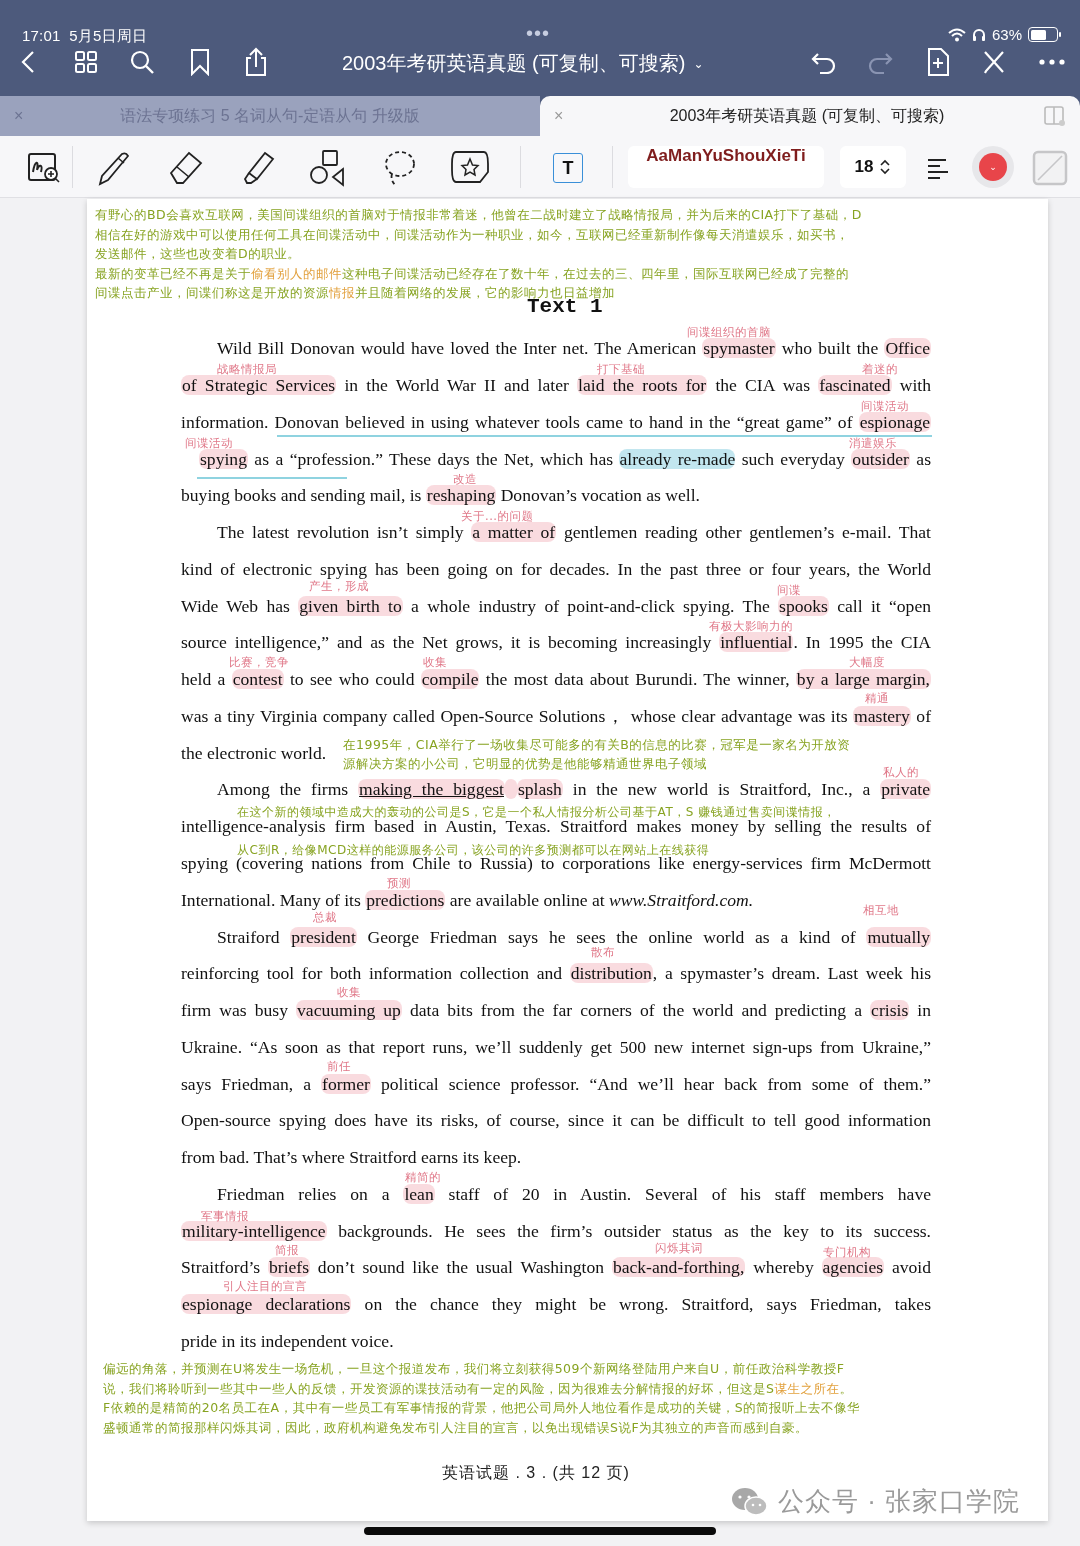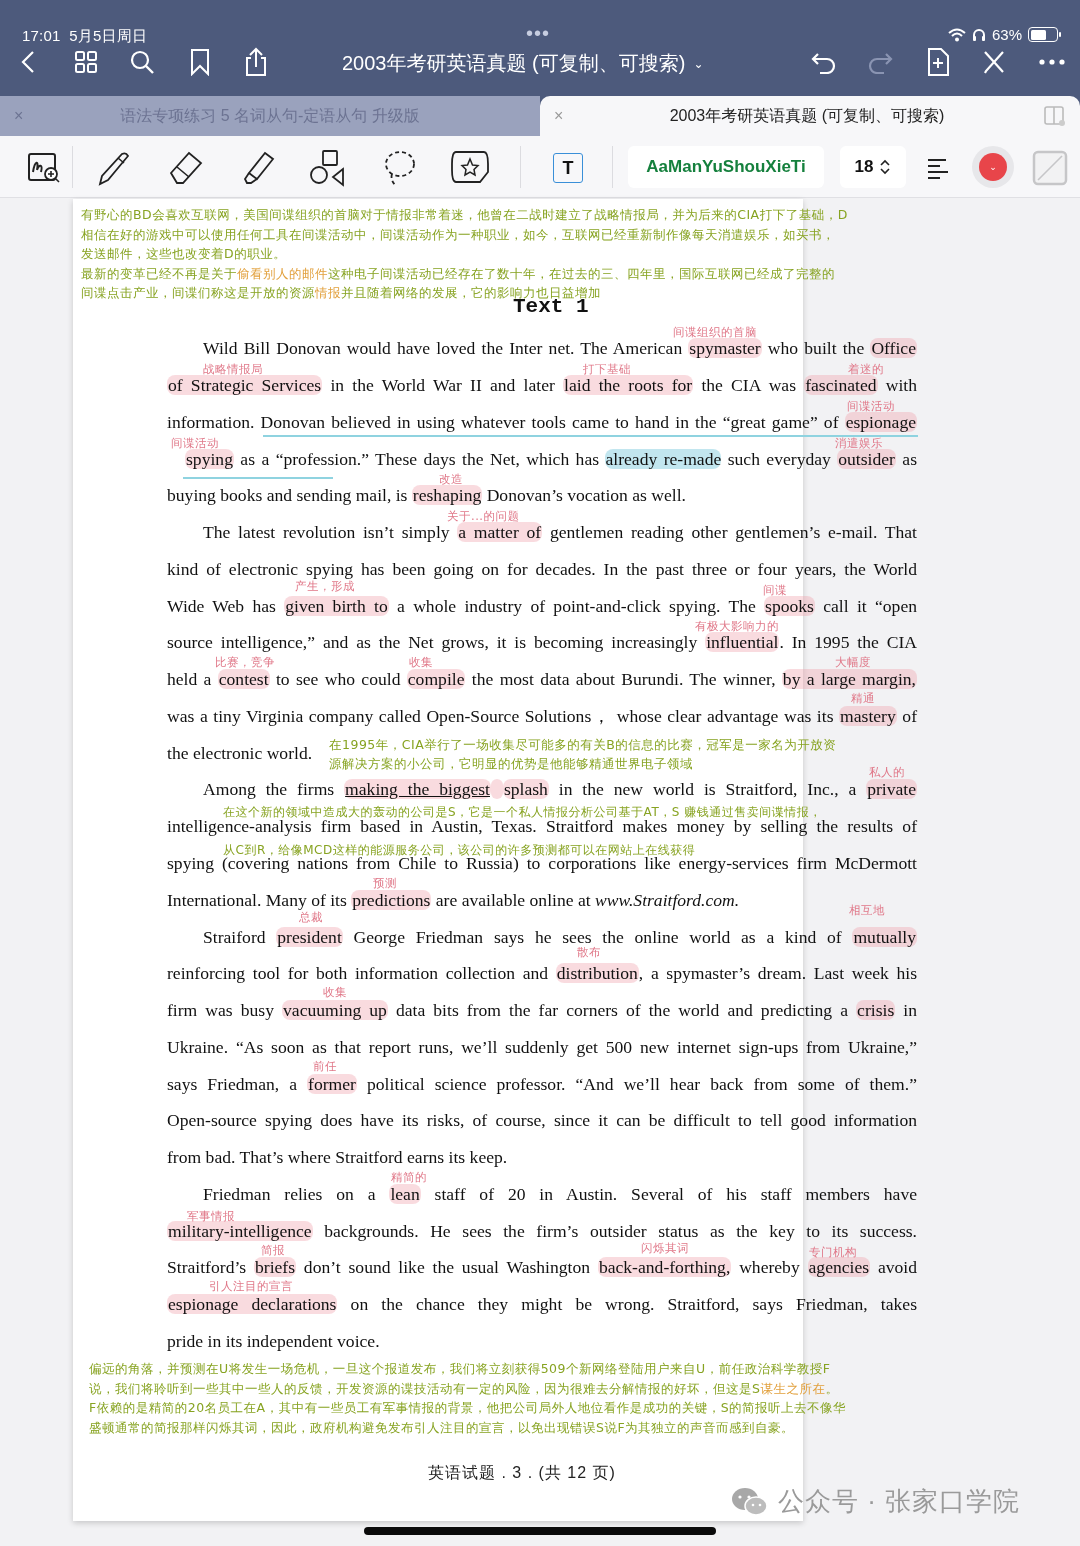--- a/index.html
+++ b/index.html
@@ -22,26 +22,26 @@
   .tab.inactive { left: 0; width: 540px; background: #9aa2bd; color: #6c7392; }
   .tab.active { left: 540px; width: 540px; background: #f7f7f9; color: #222; border-top-left-radius: 10px; border-top-right-radius: 10px; }
   .tab .x { position: absolute; left: 14px; font-size: 16px; }
   .tab .label { width: 100%; text-align: center; }
   .tab.active .label { padding-right: 36px; padding-left: 30px; }
   .tab .split { position: absolute; right: 14px; top: 10px; }
 
   .toolbar { position: absolute; top: 136px; left: 0; width: 1080px; height: 62px; background: #f7f7f9; border-bottom: 1px solid #e0e0e4; }
   .tool { position: absolute; top: 12px; width: 40px; height: 40px; display: flex; align-items: center; justify-content: center; cursor: pointer; }
   .tsep { position: absolute; top: 10px; width: 1px; height: 42px; background: #dcdce0; }
-  .fontbox { position: absolute; left: 628px; top: 10px; width: 196px; height: 42px; background: #fff; border-radius: 6px; font-weight: bold; font-size: 17px; display: flex; align-items: center; justify-content: center; color: #15803d; cursor: pointer; }
+  .fontbox { position: absolute; left: 628px; top: 10px; width: 196px; height: 42px; background: #fff; border-radius: 6px; font-weight: bold; font-size: 17px; display: flex; justify-content: center; color: #7f1d1d; cursor: pointer; }
   .sizebox { position: absolute; left: 840px; top: 10px; width: 66px; height: 42px; background: #fff; border-radius: 6px; font-weight: bold; font-size: 17px; display: flex; align-items: center; justify-content: center; gap: 6px; color: #111; cursor: pointer; }
   .colorbtn { position: absolute; left: 972px; top: 146px; width: 42px; height: 42px; border-radius: 50%; background: #e7e7ea; display: flex; align-items: center; justify-content: center; cursor: pointer; }
   .colorbtn .dot { width: 28px; height: 28px; border-radius: 50%; background: #e8454a; color: #fff; font-size: 9px; display: flex; align-items: center; justify-content: center; }
 
-  .page { position: absolute; left: 73px; top: 199px; width: 730px; height: 1322px; background: #fff; box-shadow: 0 2px 6px rgba(0,0,0,0.18); }
+  .page { position: absolute; left: 87px; top: 199px; width: 961px; height: 1322px; background: #fff; box-shadow: 0 2px 6px rgba(0,0,0,0.18); }
   .note-green { color: #87a321; font-family: "DejaVu Sans", sans-serif; font-size: 12.5px; line-height: 19.5px; letter-spacing: 0.5px; }
   .note-green .org { color: #e2a03c; }
   .note-pink { color: #e07788; font-family: "DejaVu Sans", sans-serif; font-size: 11.5px; position: absolute; white-space: nowrap; letter-spacing: 0.5px; }
   .top-notes { position: absolute; left: 8px; top: 6px; width: 900px; }
   .text1 { position: absolute; left: 440px; top: 96px; font-family: Liberation Mono, monospace; font-weight: bold; font-size: 21px; color: #111; }
   .body { position: absolute; left: 94px; top: 0; width: 750px; font-family: "Liberation Serif", serif; font-size: 17.6px; color: #111; }
   .line { position: absolute; left: 0; width: 750px; white-space: nowrap; text-align: justify; text-align-last: justify; height: 24px; line-height: 24px; }
   .line.last { text-align-last: left; }
   .indent { padding-left: 36px; }
   .hl { background: rgba(240,160,170,0.38); border-radius: 8px; padding: 0 1px; }

